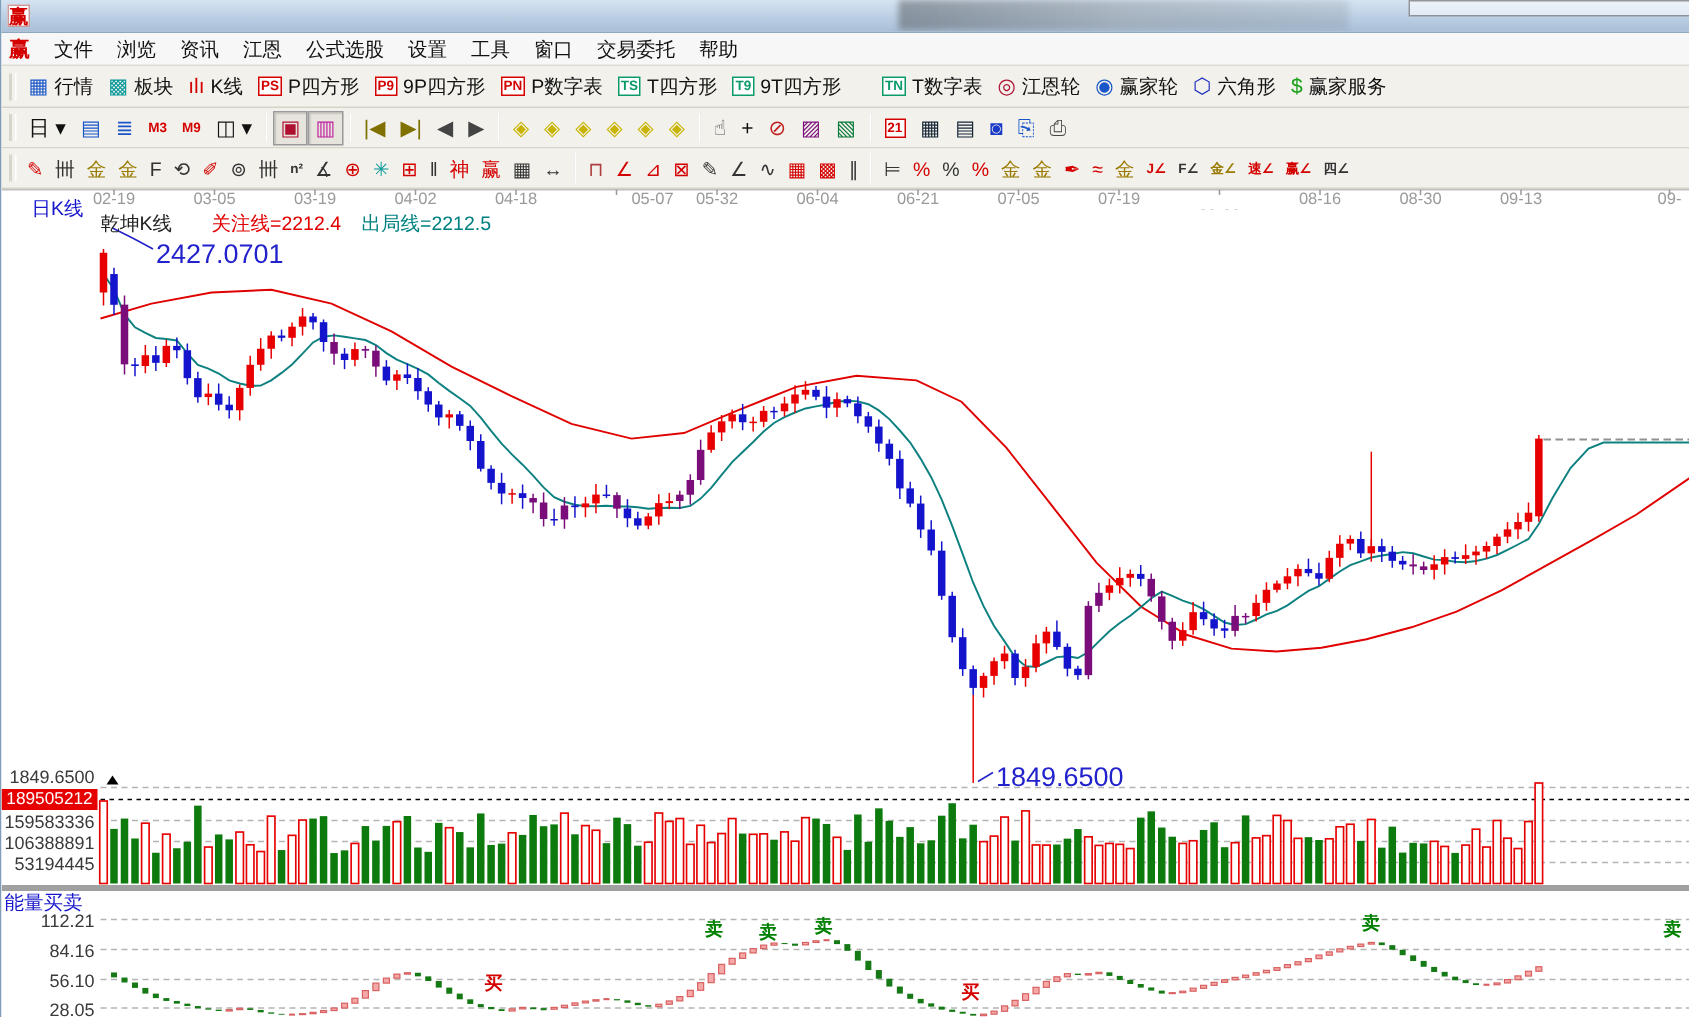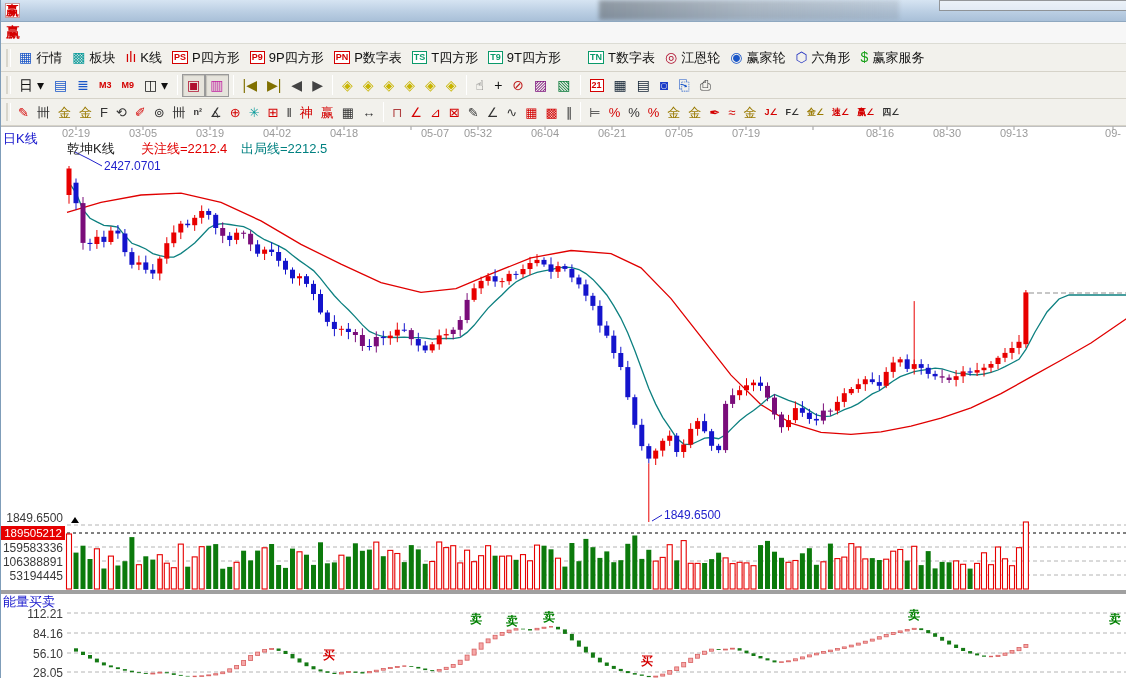--- a/index.html
+++ b/index.html
@@ -39,38 +39,39 @@
   .tsep { width:1px; height:20px; background:#c9c6bb; border-right:1px solid #fff; margin:0 4px; }
 
   
   .chart-area { position:relative; width:1126px; height:552px; background:#fff; overflow:hidden; }
   #chart-svg { position:absolute; left:0; top:0; }
   .ov { position:absolute; white-space:nowrap; }
   .lbl-blue { color:#1515cc; font-size:13px; }
   .lbl-black { color:#222; font-size:13px; }
   .lbl-red { color:#e00000; font-size:13px; }
   .lbl-teal { color:#008080; font-size:13px; }
-  .lbl-ann { color:#2222cc; font-size:12px; }
+  .lbl-ann { color:#2222cc; font-size:18px; }
   .axis-lbl { color:#3a3a3a; font-size:12px; width:62px; text-align:right; }
   .vol-cur { background:#e60000; color:#fff; font-size:11.5px; width:64px; height:14px; line-height:14px; text-align:center; }
   #date-row { position:absolute; left:0; top:0; width:1126px; height:14px; overflow:hidden; }
   .date-lbl { position:absolute; top:1px; transform:translateX(-50%); color:#9a9a9a; font-size:11px; }
 </style>
 </head>
 <body>
 
 <div class="window">
   <div class="titlebar">
     <span class="logo">赢</span>
     <span class="smudge1"></span>
     <span class="smudge2"></span>
   </div>
 
   <div class="menubar">
     <span class="logo">赢</span>
+    <span id="menu-items"><span class="menu-item">文件</span><span class="menu-item">浏览</span><span class="menu-item">资讯</span><span class="menu-item">江恩</span><span class="menu-item">公式选股</span><span class="menu-item">设置</span><span class="menu-item">工具</span><span class="menu-item">窗口</span><span class="menu-item">交易委托</span><span class="menu-item">帮助</span></span>
   </div>
 
   <div class="toolbar tb1" id="tb1">
       <span class="grip"></span>
       <span class="tbtn">
         <span class="tglyph" style="color: rgb(26, 86, 200);">▦</span>
         <span class="tlabel">行情</span>
       </span>
       <span class="tbtn">
         <span class="tglyph" style="color: rgb(10, 154, 154);">▩</span>
@@ -963,21 +964,21 @@
         <span class="date-lbl" style="left: 611px;">06-21</span>
         <span class="date-lbl" style="left: 678px;">07-05</span>
         <span class="date-lbl" style="left: 745px;">07-19</span>
         <span class="date-lbl" style="left: 812px; margin-top: 11px;">08-02</span>
         <span class="date-lbl" style="left: 879px;">08-16</span>
         <span class="date-lbl" style="left: 946px;">08-30</span>
         <span class="date-lbl" style="left: 1013px;">09-13</span>
         <span class="date-lbl" style="left: 1112px;">09-27</span>
       </div>
 
-    <div class="ov lbl-blue" style="left:2px;top:4px;">日K线</div>
+    <div class="ov lbl-blue" style="left:20px;top:4px;">日K线</div>
     <div class="ov lbl-black" style="left:66px;top:14px;">乾坤K线</div>
     <div class="ov lbl-red" style="left:140px;top:14px;">关注线=2212.4</div>
     <div class="ov lbl-teal" style="left:240px;top:14px;text-align:center;">出局线=2212.5</div>
     <div class="ov lbl-ann" style="left:103px;top:33px;">2427.0701</div>
     <div class="ov lbl-ann" style="left:663px;top:382px;">1849.6500</div>
 
     <div class="ov axis-lbl" style="left:0;top:385px;">1849.6500</div>
     <div class="ov vol-cur" style="left:0;top:400px;">189505212</div>
     <div class="ov axis-lbl" style="left:0;top:415px;">159583336</div>
     <div class="ov axis-lbl" style="left:0;top:429px;">106388891</div>

